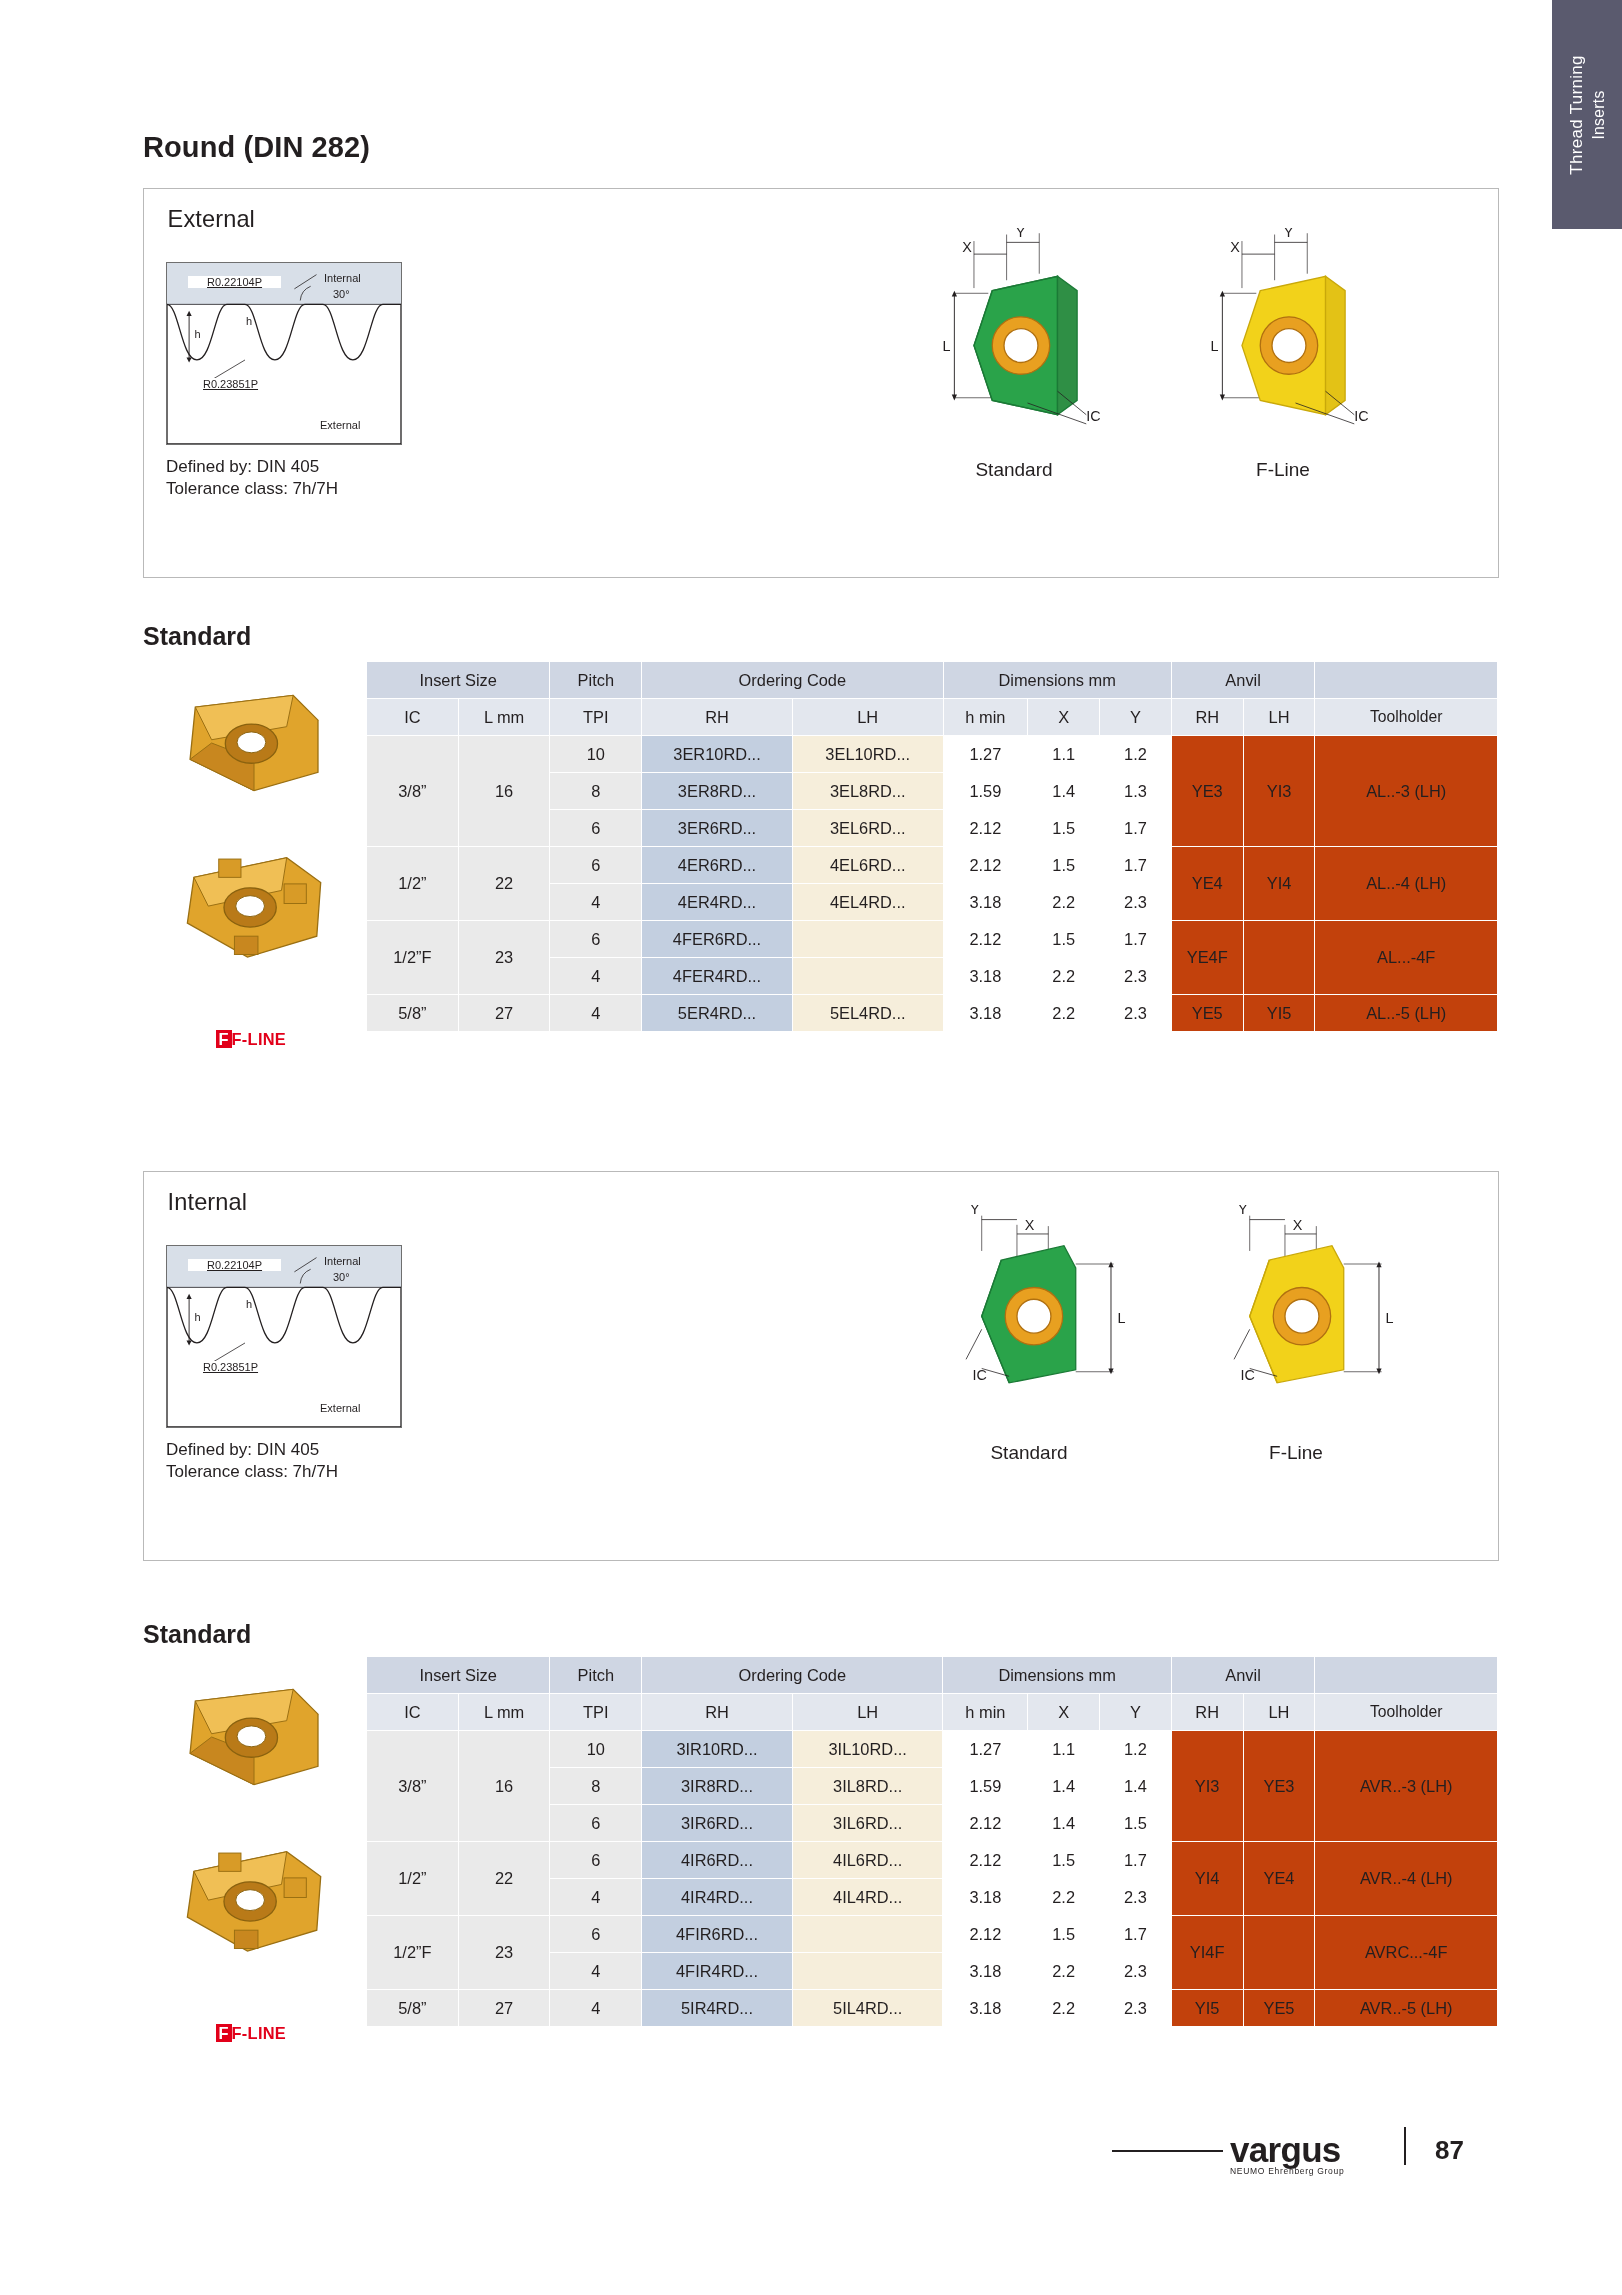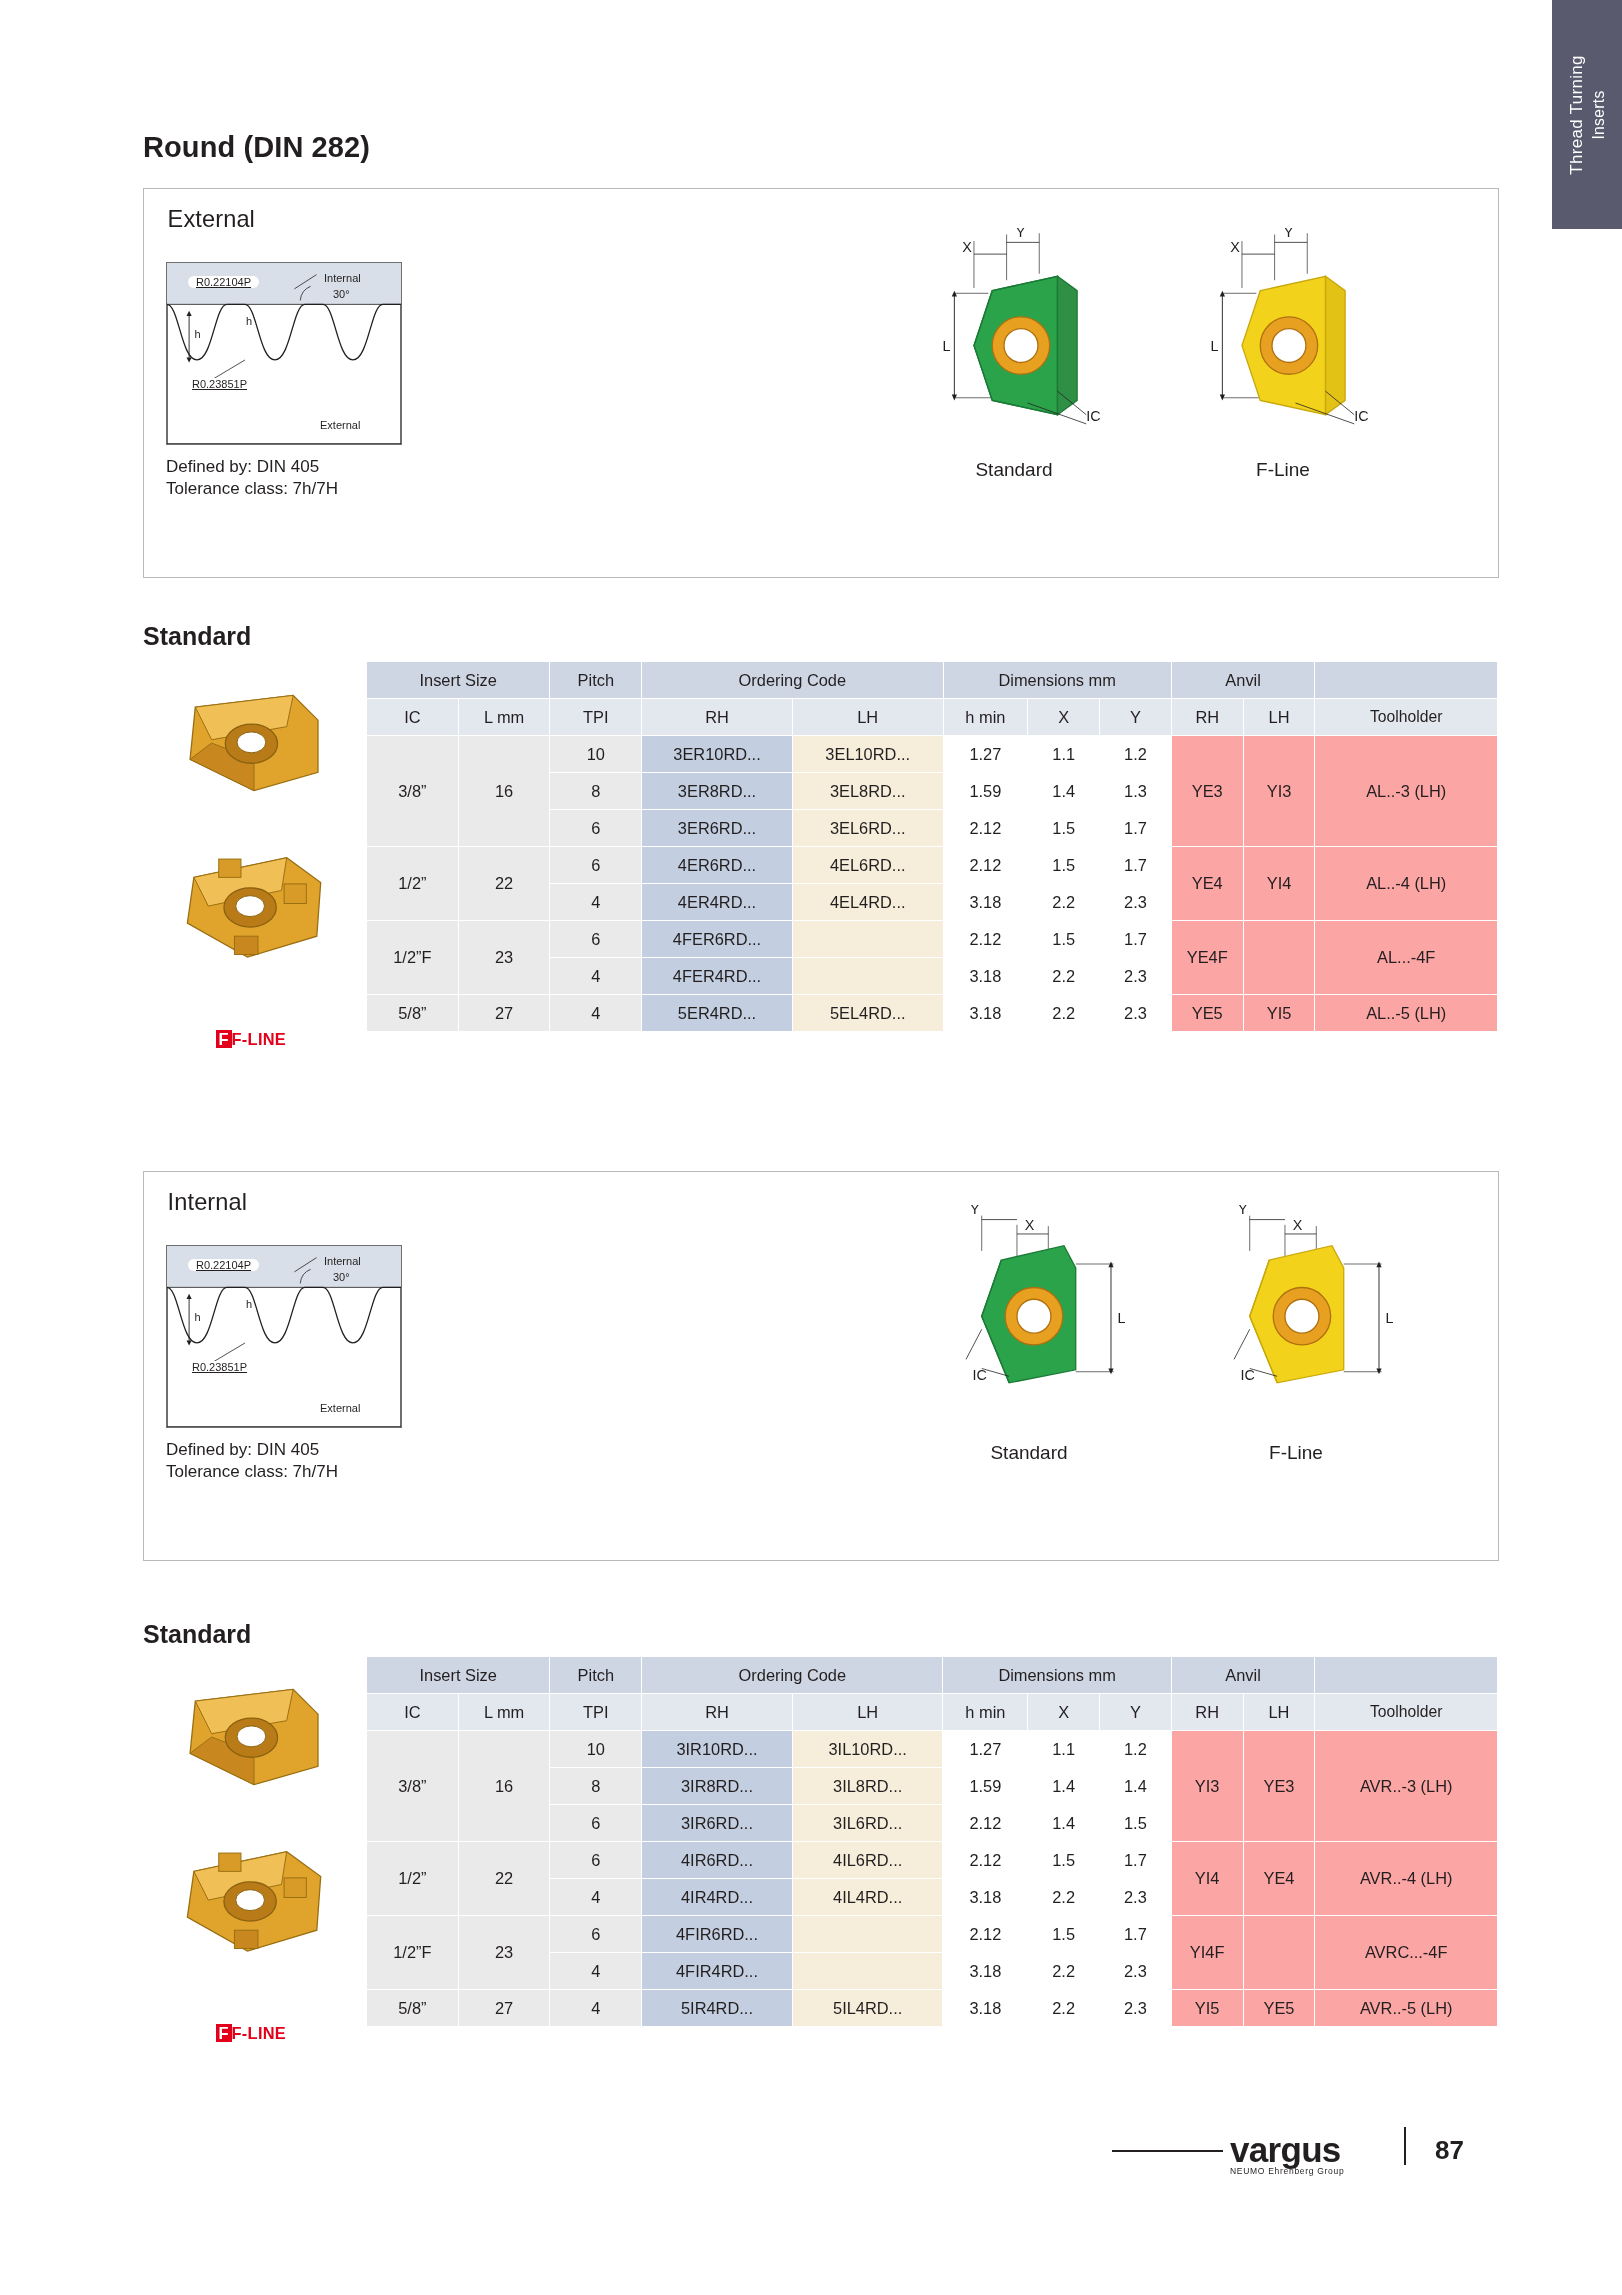--- a/index.html
+++ b/index.html
@@ -61,21 +61,21 @@
   .prof-grey {
     position:absolute; left:0; top:0; width:100%; height:42px;
     background:#d8dfe8;
   }
   .prof-wave {
     position:absolute; left:0; top:0; width:100%; height:100%;
   }
   .lbl {
     position:absolute; font-size:11px; color:#231f20; white-space:nowrap;
   }
-  .lbl.u { text-decoration: underline; background:#fff; padding:0 8px;border-radius:6px;}
+  .lbl.u { text-decoration: underline; background:#fff; padding:0 19px;}
   .defined {
     position:absolute; left:22px; top:267px;
     font-size:17px; line-height:22px; white-space:pre-line;
   }
 
   
   .insert-fig { position:absolute; }
   .fig-cap {
     position:absolute; font-size:19px; text-align:center; width:170px;
   }
@@ -99,21 +99,21 @@
     font-weight:normal;
     padding:0;
     height:37px;
   }
   .hdr1 td { background:#cfd6e3; color:#231f20; height:34px; font-size:16.4px;}
   .hdr2 td { background:#e3e7ee; color:#231f20; height:34px; font-size:16.4px;}
   .hdr2 td.small { font-size:15.7px; }
   td.c-grey { background:#eaeaea; }
   td.c-rh   { background:#c3cfe0; }
   td.c-lh   { background:#f6eedb; }
-  td.c-plain{ background:#fca5a5; }
+  td.c-plain{ background:#c2410c; }
   td.c-dim  { background:#ffffff; }
 
   
   .photo { position:absolute; }
   .fline-logo {
     position:absolute; font-size:16.4px; font-weight:bold; color:#e2001a;
     letter-spacing:0.3px;
     margin-top:22px;
   }
   .fline-logo .f { background:#e2001a; color:#fff; padding:0 2.6px; }

